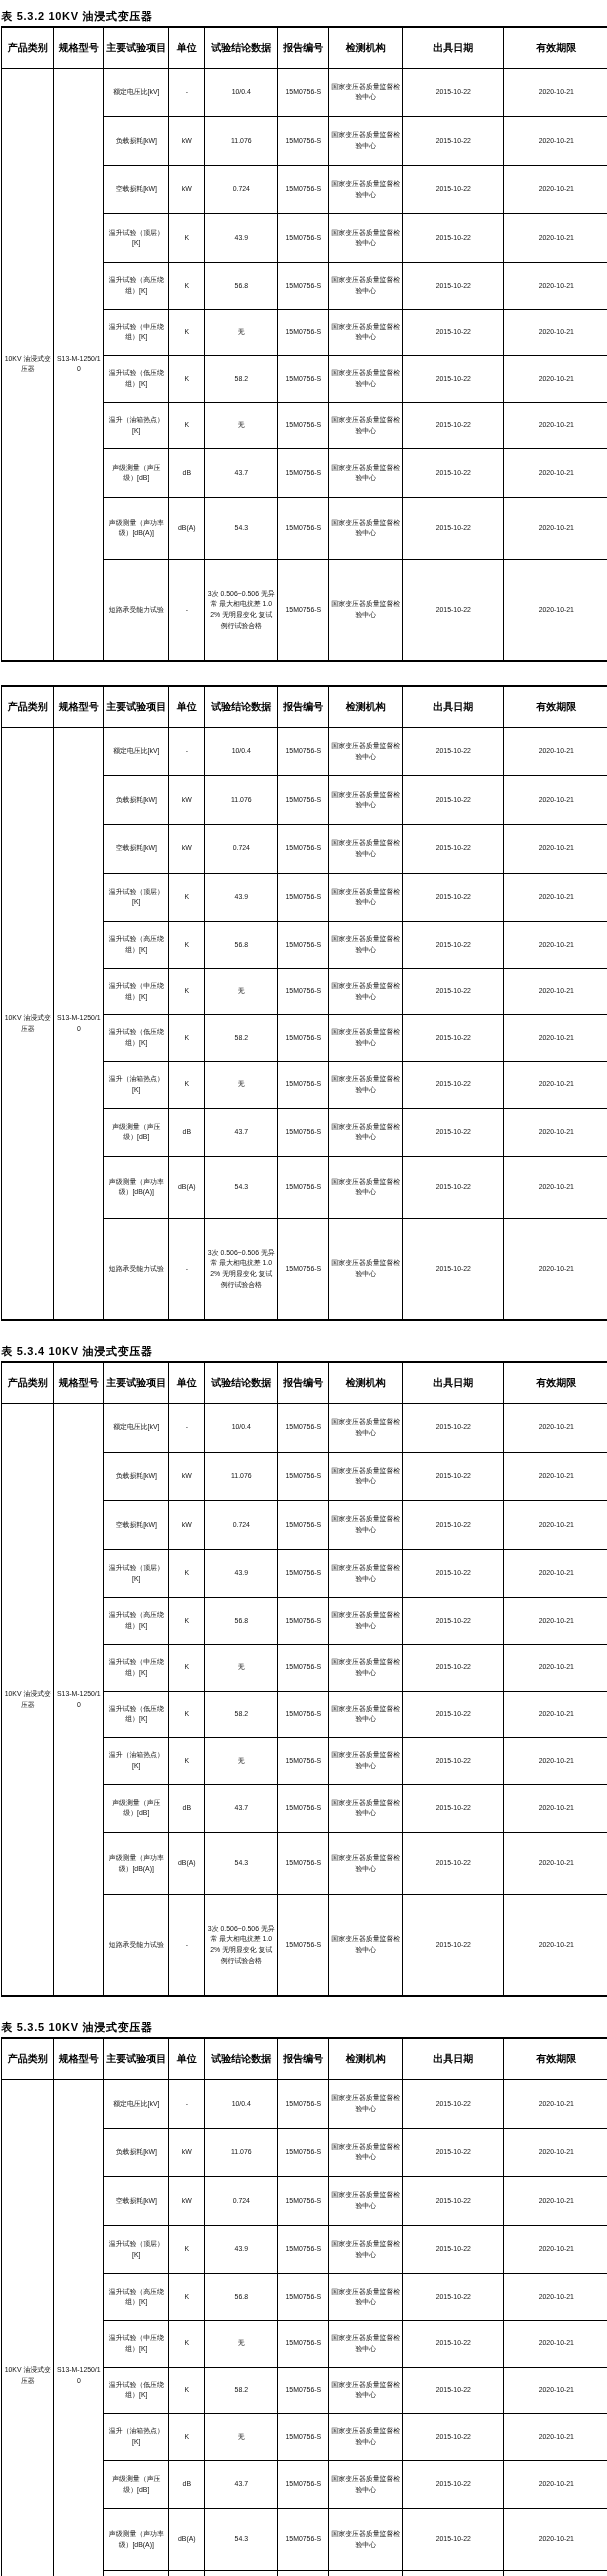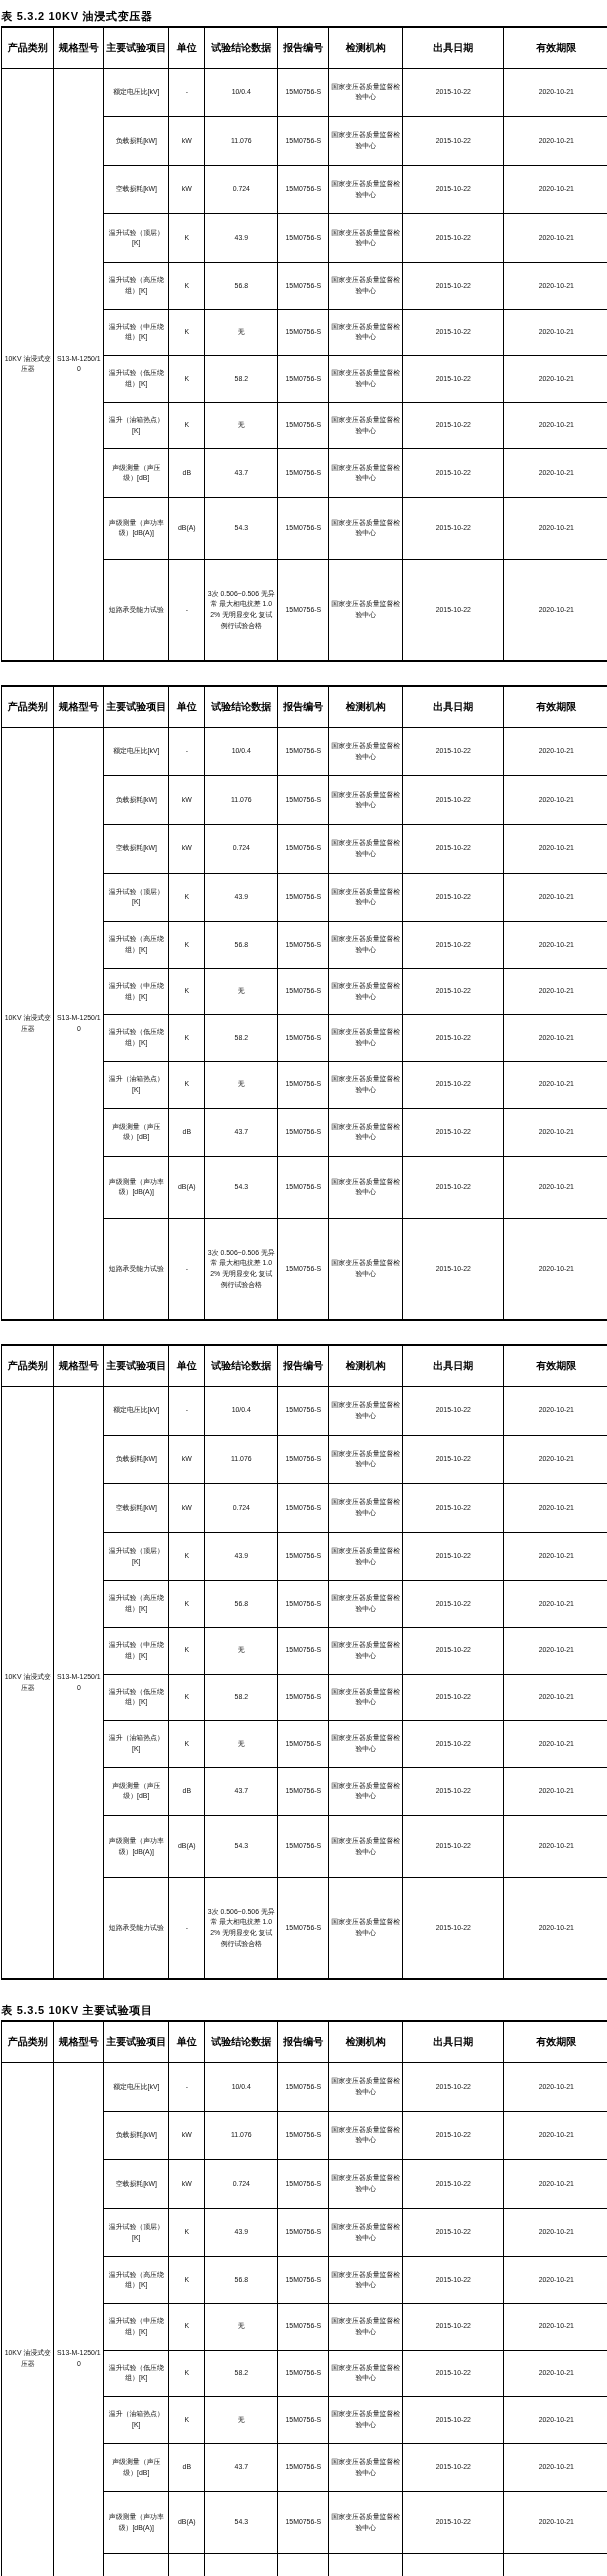--- a/index.html
+++ b/index.html
@@ -328,20 +328,21 @@
             <td>15M0756-S</td>
             <td>国家变压器质量监督检验中心</td>
             <td>2015-10-22</td>
             <td>2020-10-21</td>
           </tr>
         </tbody>
     </table>
   </section>
 
   <section class="block">
+    <h2 class="title">表 5.3.4 10KV 油浸式变压器</h2>
     <table class="grid">
       <colgroup>
         <col class="c0">
           <col class="c1">
           <col class="c2">
           <col class="c3">
           <col class="c4">
         <col class="c5">
           <col class="c6">
           <col class="c7">
@@ -460,21 +461,21 @@
             <td>15M0756-S</td>
             <td>国家变压器质量监督检验中心</td>
             <td>2015-10-22</td>
             <td>2020-10-21</td>
           </tr>
         </tbody>
     </table>
   </section>
 
   <section class="block">
-    <h2 class="title">表 5.3.5 10KV 主要试验项目</h2>
+    <h2 class="title">表 5.3.5 10KV 油浸式变压器</h2>
     <table class="grid">
       <colgroup>
         <col class="c0">
           <col class="c1">
           <col class="c2">
           <col class="c3">
           <col class="c4">
         <col class="c5">
           <col class="c6">
           <col class="c7">

